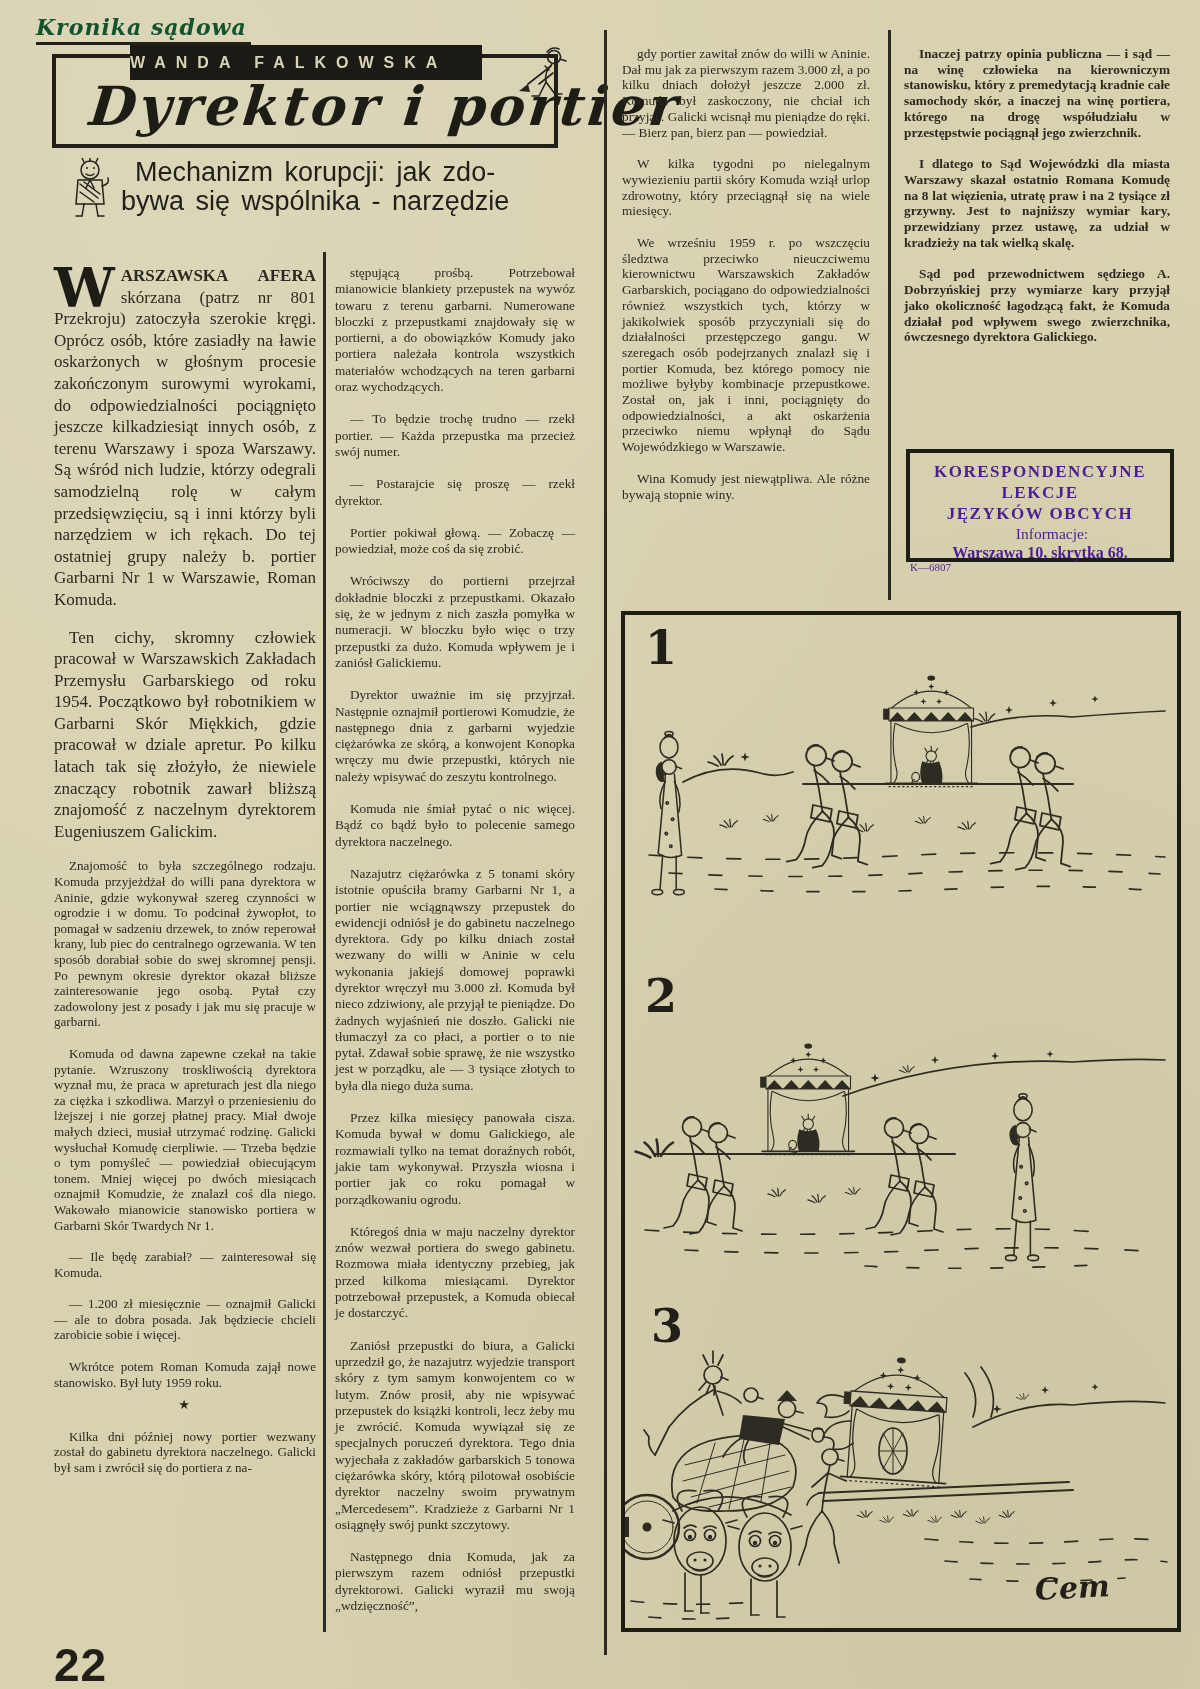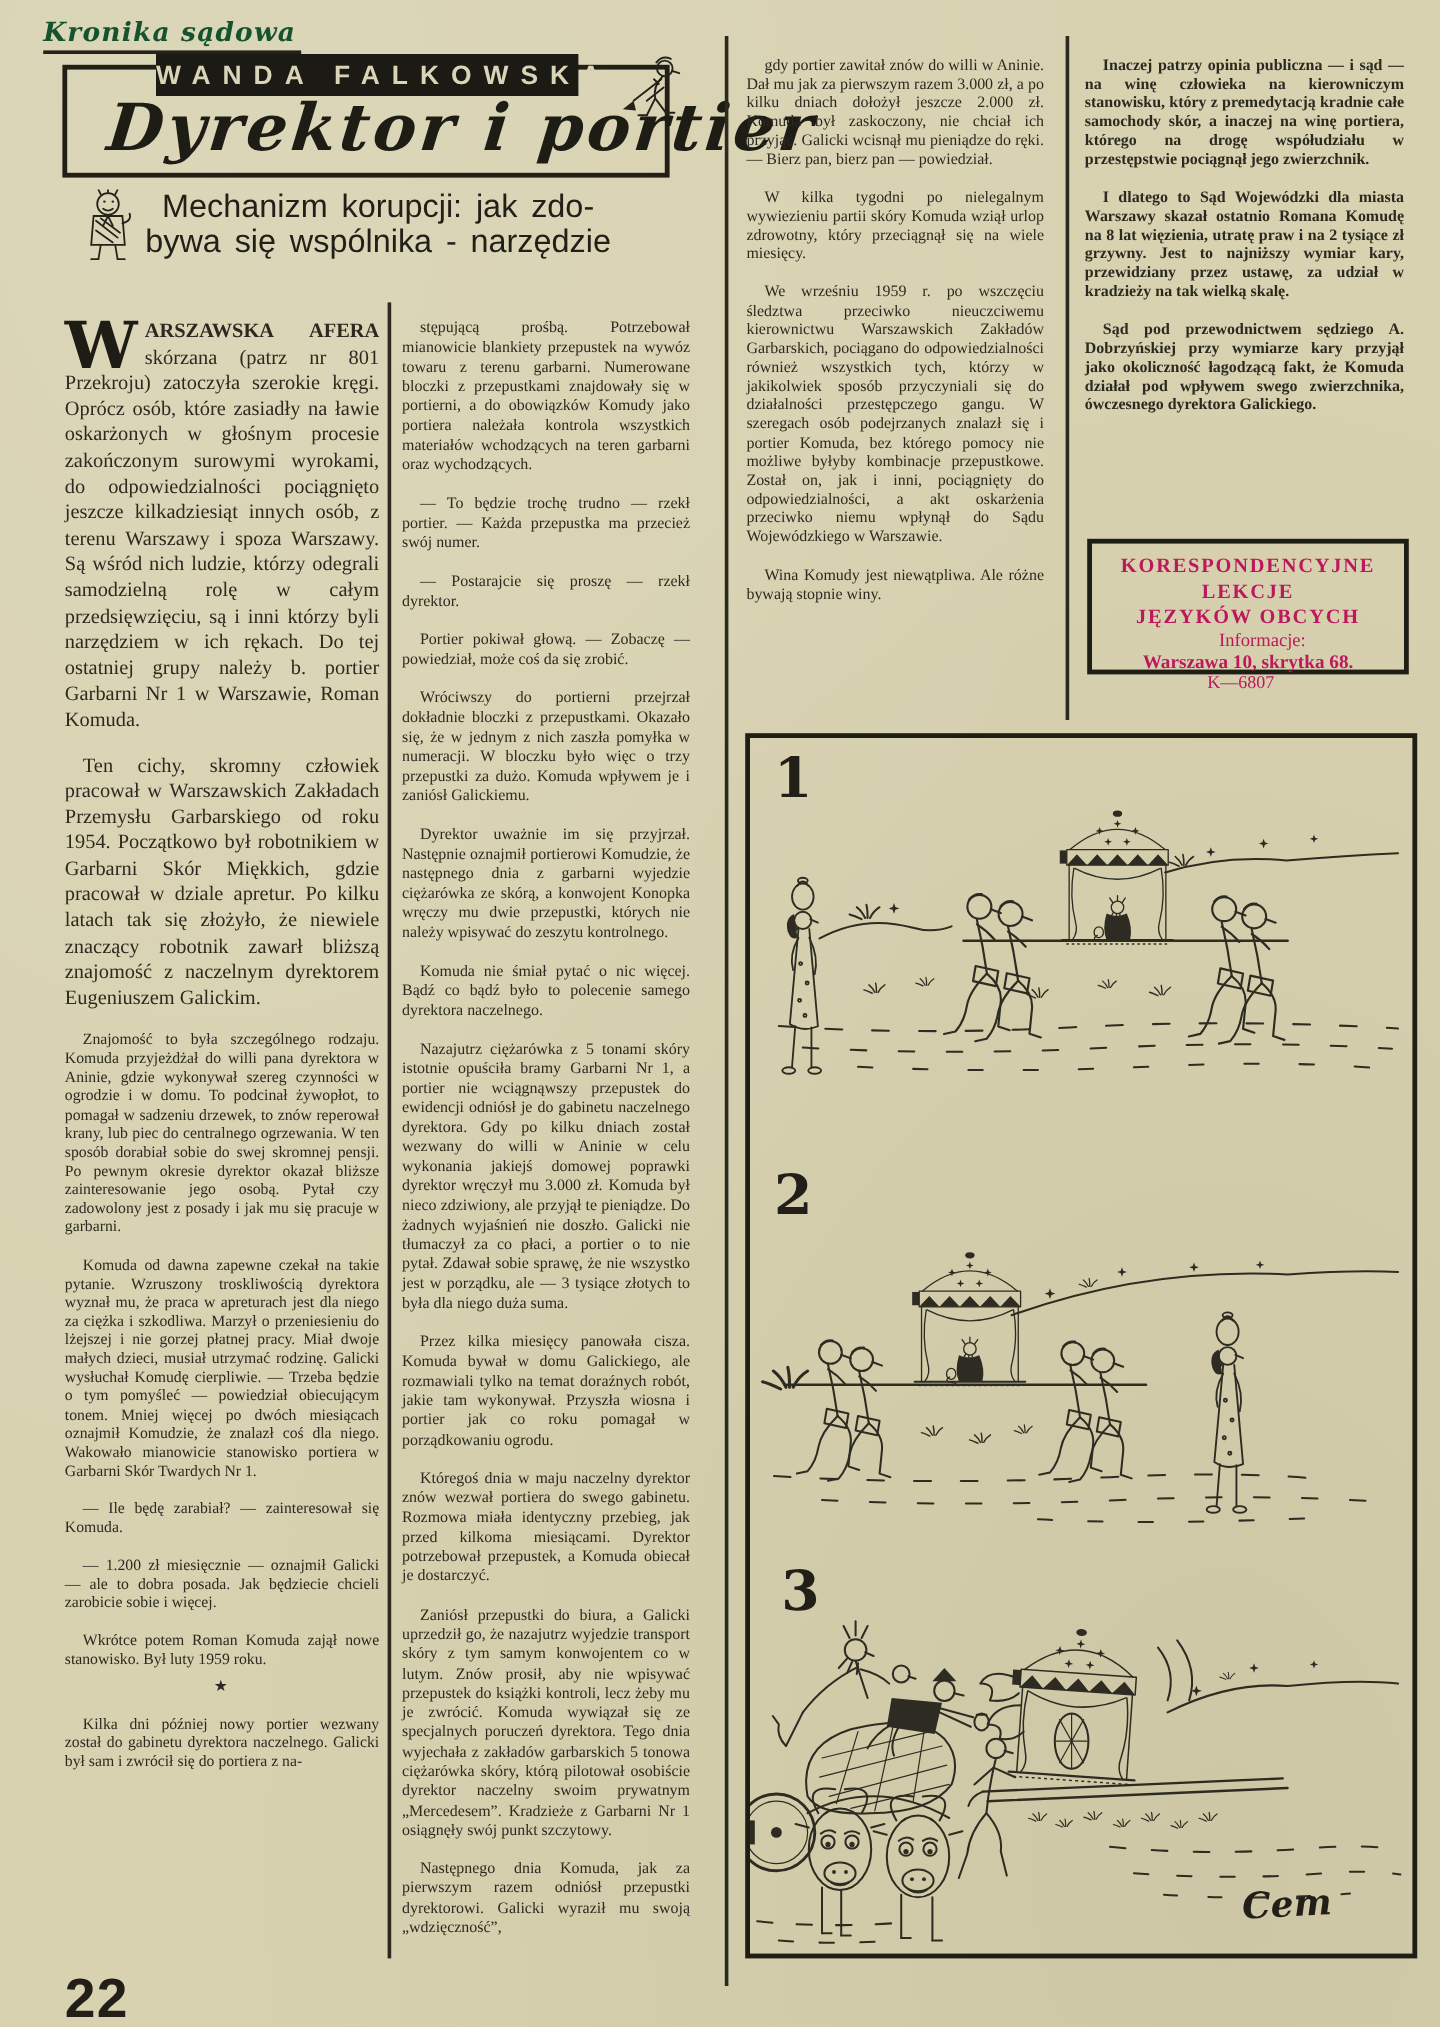--- a/index.html
+++ b/index.html
@@ -22,21 +22,21 @@
     border-bottom:3px solid #23221a; padding:0 4px 2px 0;
   }
   .header-box {
     position:absolute; left:52px; top:54px; width:506px; height:94px;
     border:4px solid #211f18;
   }
   .banner {
     position:absolute; left:74px; top:-13px; width:352px; height:35px;
     background:#1b1a14; color:#d9d4b8;
     font-family:"Liberation Sans", sans-serif; font-weight:bold;
-    font-size:22px; letter-spacing:10px; line-height:35px; text-align:left;
+    font-size:16px; letter-spacing:10px; line-height:35px; text-align:left;
     white-space:nowrap;
   }
   .script-title {
     position:absolute; left:34px; top:16px;
     font-family:"DejaVu Serif", serif; font-style:italic; font-weight:bold;
     font-size:54px; letter-spacing:3px; color:#1d1c15;
     transform:skewX(-6deg); white-space:nowrap;
   }
   .trumpet { position:absolute; right:-18px; top:-14px; }
   .subtitle {
@@ -62,26 +62,26 @@
   .col3 { left:622px; top:30px;  width:248px; font-size:13.3px; line-height:15.7px; }
   .col4 { left:904px; top:30px;  width:266px; font-size:13.3px; line-height:15.7px;font-weight:bold; }
   .star-sep { text-align:center !important; text-indent:0 !important; font-size:14px; letter-spacing:2px; margin:7px 0 6px 0 !important; }
   .vrule { position:absolute; width:2.5px; background:#2b2920; }
   #rule1 { left:323px; top:252px; height:1380px; }
   #rule2 { left:604px; top:30px;  height:1625px; }
   #rule3 { left:888px; top:30px;  height:570px; }
   
   .ad-box {
     position:absolute; left:906px; top:449px; width:268px; height:113px;
-    border:4px solid #1e1d16; text-align:center; color:#be185d; padding-top:8px;
+    border:4px solid #1e1d16; text-align:center; color:#4c1d95; padding-top:8px;
   }
   .ad-box .b { font-weight:bold; font-size:17px; line-height:21px; letter-spacing:1.5px; }
   .ad-box .info { font-size:15.5px; line-height:19px;padding-left:24px; }
   .ad-box .addr { font-weight:bold; font-size:16px; line-height:19px; }
-  .ad-box .code { font-size:15px; text-align:center; padding-right:12px; margin-top:-1px; }
+  .ad-box .code { font-size:11px; text-align:left; padding-right:12px; margin-top:-1px; }
   
   .cartoon-box {
     position:absolute; left:621px; top:611px; width:560px; height:1021px;
     border:4.5px solid #1e1d16;
   }
   .panel-num {
     position:absolute; font-family:"DejaVu Serif", serif; font-weight:bold;
     font-size:46px; color:#211f18; line-height:1;
   }
   #num1 { left:20px; top:10px; }

